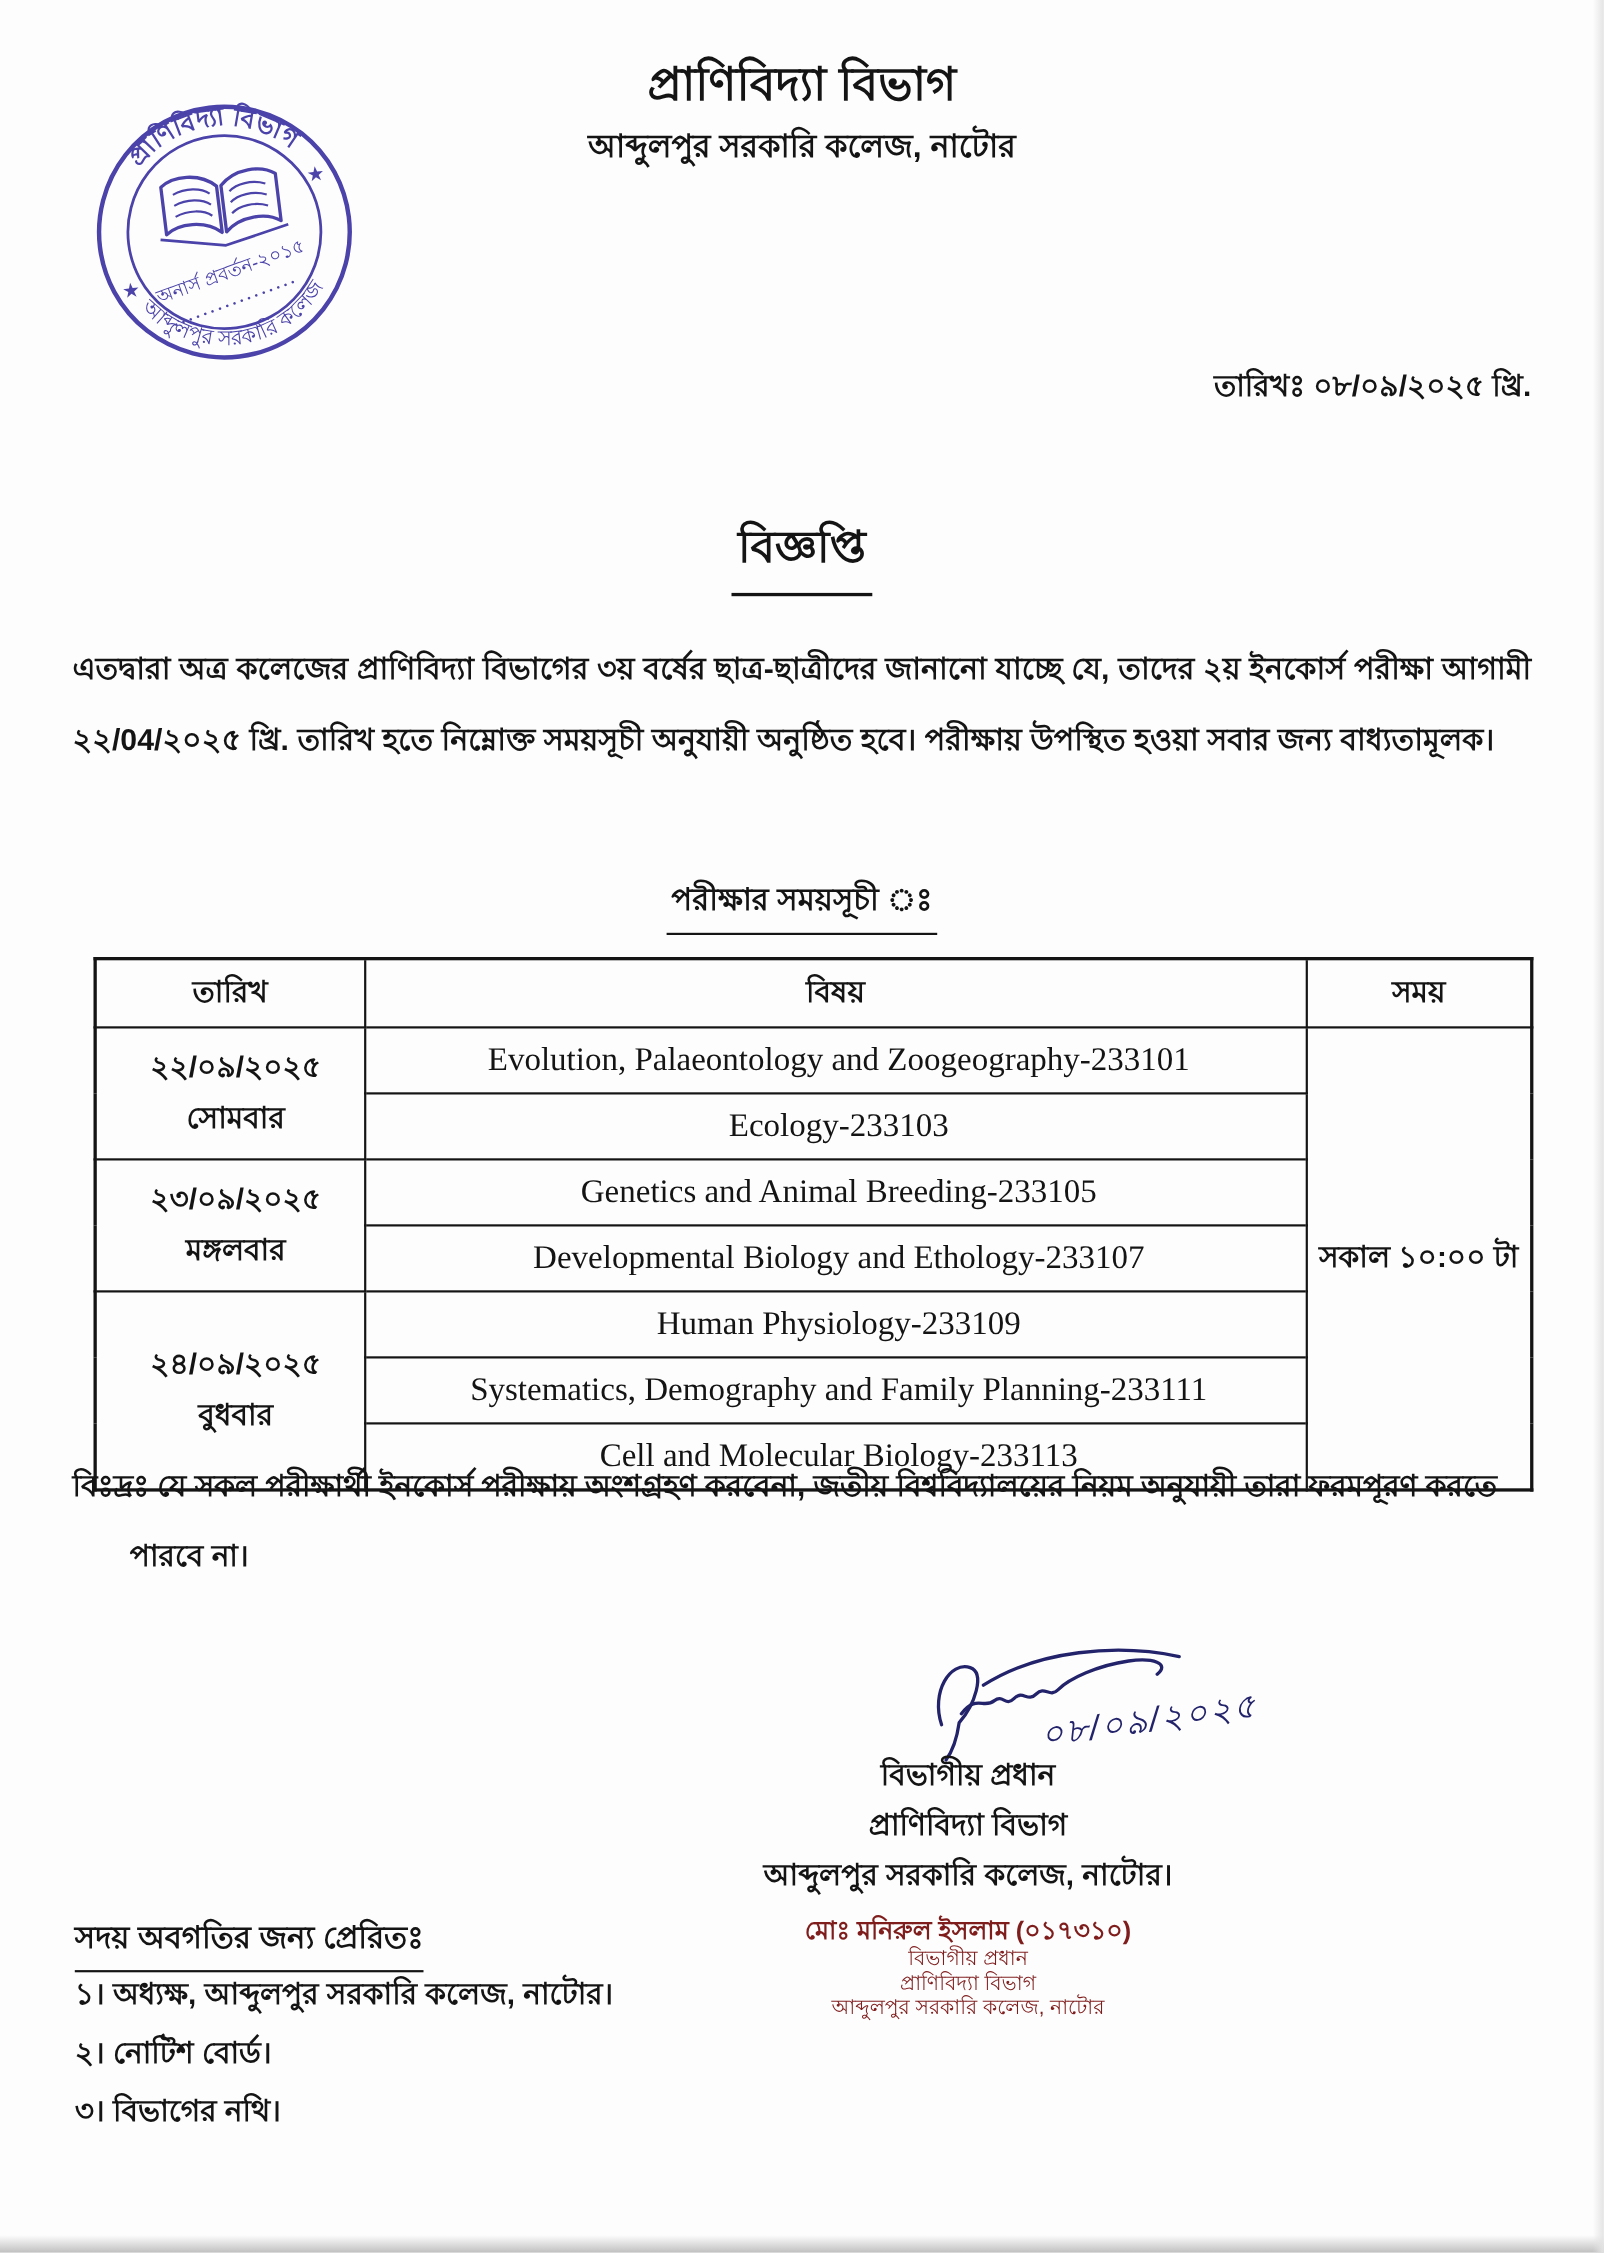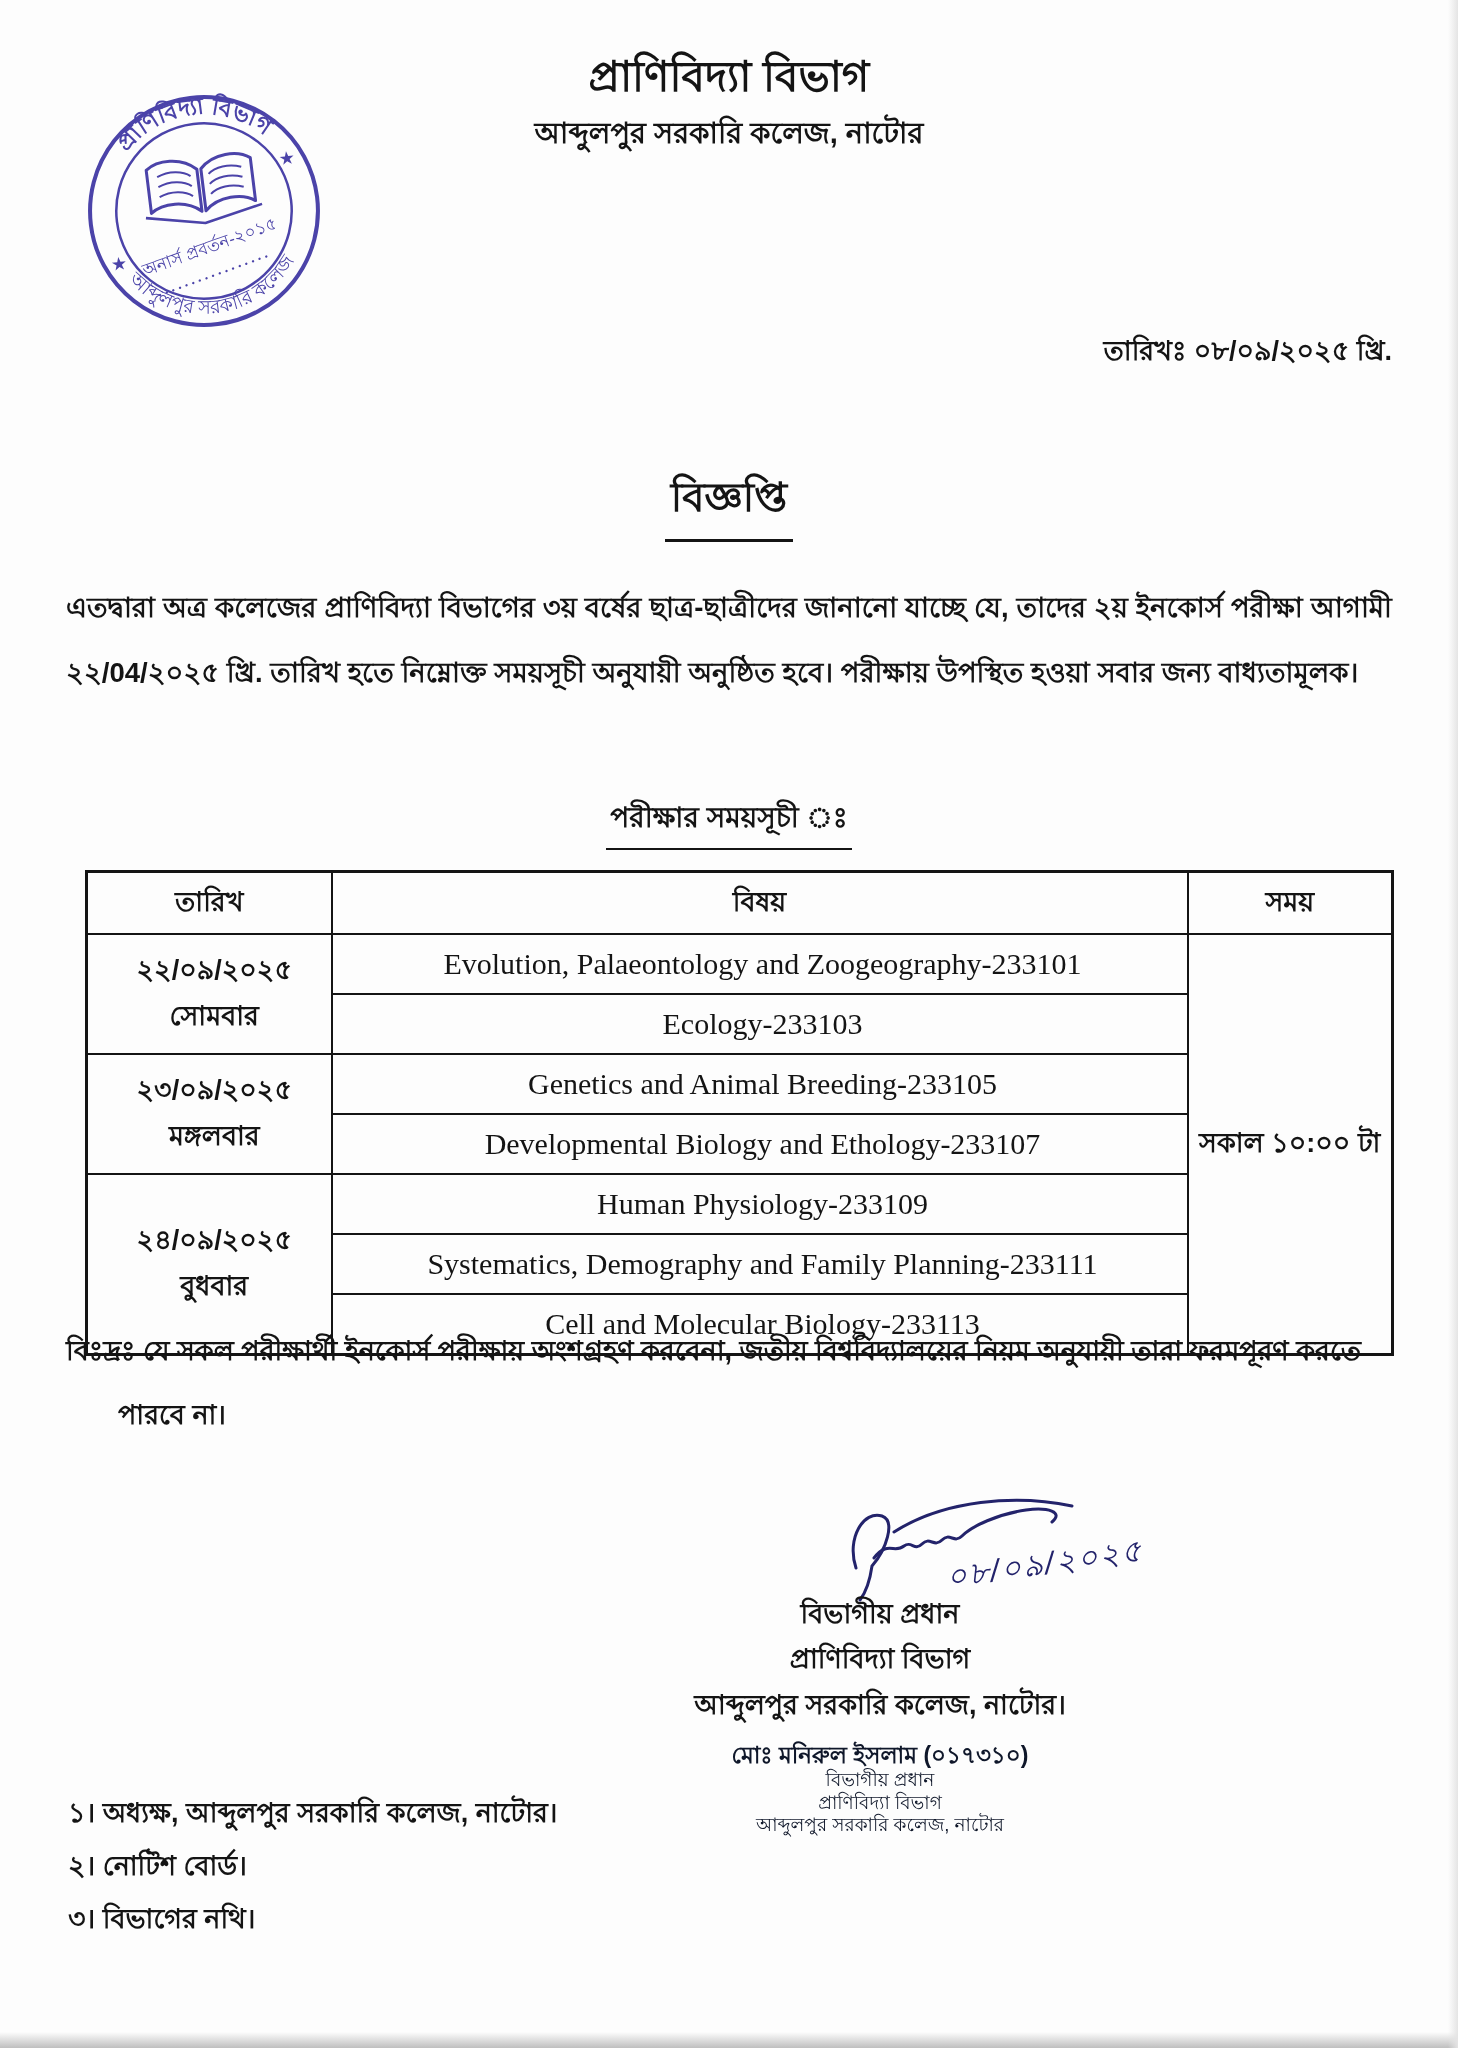--- a/index.html
+++ b/index.html
@@ -192,26 +192,29 @@
     </g>
     <text x="118" y="100" transform="rotate(-8 118 100)" font-size="31" fill="#23236b" letter-spacing="2" class="bn" font-style="italic">০৮/০৯/২০২৫</text>
   </svg>
 
   <div class="sig-block">
     <div class="sig-line bn">বিভাগীয় প্রধান</div>
     <div class="sig-line bn">প্রাণিবিদ্যা বিভাগ</div>
     <div class="sig-line bn">আব্দুলপুর সরকারি কলেজ, নাটোর।</div>
   </div>
 
-  <div class="stamp-block" style="color:#0f172a">
+  <div class="stamp-block" style="color:#7f1d1d">
     <div class="stamp-name bn">মোঃ মনিরুল ইসলাম (০১৭৩১০)</div>
     <div class="stamp-line bn">বিভাগীয় প্রধান</div>
     <div class="stamp-line bn">প্রাণিবিদ্যা বিভাগ</div>
     <div class="stamp-line bn">আব্দুলপুর সরকারি কলেজ, নাটোর</div>
   </div>
 
+  <div class="dist-heading-wrap">
+    <span class="dist-heading bn">সদয় অবগতির জন্য প্রেরিতঃ</span>
+  </div>
   <div class="dist-item dist-item-1 bn">১। অধ্যক্ষ, আব্দুলপুর সরকারি কলেজ, নাটোর।</div>
   <div class="dist-item dist-item-2 bn">২। নোটিশ বোর্ড।</div>
   <div class="dist-item dist-item-3 bn">৩। বিভাগের নথি।</div>
 
   <div class="bottom-shade"></div>
   <div class="corner-shade"></div>
 </div>
 
 </body></html>

